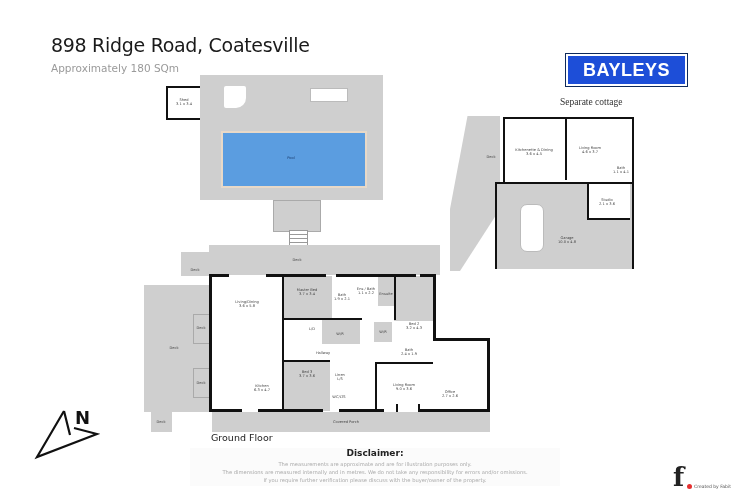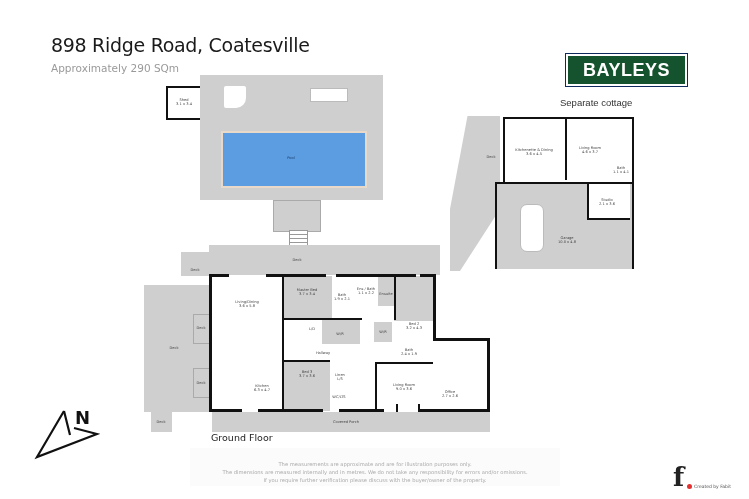--- a/index.html
+++ b/index.html
@@ -1,37 +1,37 @@
 <!DOCTYPE html>
 <html><head>
 <meta charset="utf-8">
 <style>
   html, body { margin:0; padding:0; background:#ffffff; }
   body { width:749px; height:499px; position:relative; overflow:hidden; font-family:"DejaVu Sans", sans-serif; }
   .abs { position:absolute; }
   .title { left:51px; top:34px; font-size:19px; color:#1a1a1a; font-family:"DejaVu Sans", sans-serif; letter-spacing:-0.3px; }
   .subtitle { left:51px; top:62px; font-size:10.5px; color:#9a9a9a; }
-  .logo { left:566px; top:54px; width:117px; height:28px; background:#14532d; border:2px solid #ffffff; outline:1px solid #0e2a5c; color:#fff; font-family:"Liberation Sans", sans-serif; font-weight:bold; font-size:18px; text-align:center; line-height:28px; letter-spacing:0.5px; }
-  .cottage-label { left:560px; top:97px; font-size:9.5px; color:#333; font-family:Liberation Sans, sans-serif; }
+  .logo { left:566px; top:54px; width:117px; height:28px; background:#1d4ed8; border:2px solid #ffffff; outline:1px solid #0e2a5c; color:#fff; font-family:"Liberation Sans", sans-serif; font-weight:bold; font-size:18px; text-align:center; line-height:28px; letter-spacing:0.5px; }
+  .cottage-label { left:560px; top:97px; font-size:9.5px; color:#333; font-family:Liberation Serif, serif; }
   .gray { background:#cfcfcf; }
   .room-label { position:absolute; font-size:3.6px; color:#444; text-align:center; line-height:4.4px; white-space:nowrap; transform:translateX(-50%); }
   .wall { position:absolute; background:#111; }
   .ground-floor { left:211px; top:432px; font-size:9.5px; color:#222; }
   .disclaimer-box { left:190px; top:448px; width:370px; height:38px; background:#fbfbfb; }
   .disc-title { left:0; right:0; top:0px; text-align:center; font-size:9px; font-weight:bold; color:#222; }
   .disc-line { left:0; right:0; text-align:center; font-size:5.2px; color:#aaa; white-space:nowrap; }
   .fabit { left:673px; top:462px; font-family:"DejaVu Serif", serif; font-weight:bold; font-size:26px; color:#222; }
   .fabit-dot { left:687px; top:484px; width:5px; height:5px; border-radius:50%; background:#e53030; }
   .fabit-text { left:694px; top:484px; font-size:4.5px; color:#555; }
 </style>
 </head>
 <body>
 
 <div class="abs title">898 Ridge Road, Coatesville</div>
-<div class="abs subtitle">Approximately 290 SQm</div>
+<div class="abs subtitle">Approximately 180 SQm</div>
 <div class="abs logo">BAYLEYS</div>
 <div class="abs cottage-label">Separate cottage</div>
 
 <div class="abs" style="left:0;top:0;width:749px;height:499px;">
 
   <div class="abs" style="left:166px;top:86px;width:34px;height:30px;background:#fff;border:2.5px solid #111;border-top-width:2px;"></div>
   <div class="room-label" style="left:184px;top:98px;">
     <span>Shed</span><br><span>3.1 x 3.4</span>
   </div>
 
@@ -126,20 +126,21 @@
 
 <div class="abs" style="left:30px;top:400px;width:70px;height:62px;">
   <svg width="70" height="62" viewBox="0 0 70 62">
     <polyline points="34,11 7,57 67,34 44,28" fill="none" stroke="#111" stroke-width="2.2"></polyline>
     <line x1="34" y1="11" x2="40" y2="35" stroke="#111" stroke-width="2.2"></line>
   </svg>
   <div class="abs" style="left:45px;top:7px;font-size:18px;font-weight:bold;color:#111;font-family:'DejaVu Sans',sans-serif;">N</div>
 </div>
 
 <div class="abs disclaimer-box">
+  <div class="abs disc-title">Disclaimer:</div>
   <div class="abs disc-line" style="top:13px;">The measurements are approximate and are for illustration purposes only.</div>
   <div class="abs disc-line" style="top:21px;">The dimensions are measured internally and in metres. We do not take any responsibility for errors and/or omissions.</div>
   <div class="abs disc-line" style="top:29px;">If you require further verification please discuss with the buyer/owner of the property.</div>
 </div>
 
 <div class="abs fabit">f</div>
 <div class="abs fabit-dot"></div>
 <div class="abs fabit-text">Created by Fabit</div>
 
 </body></html>

